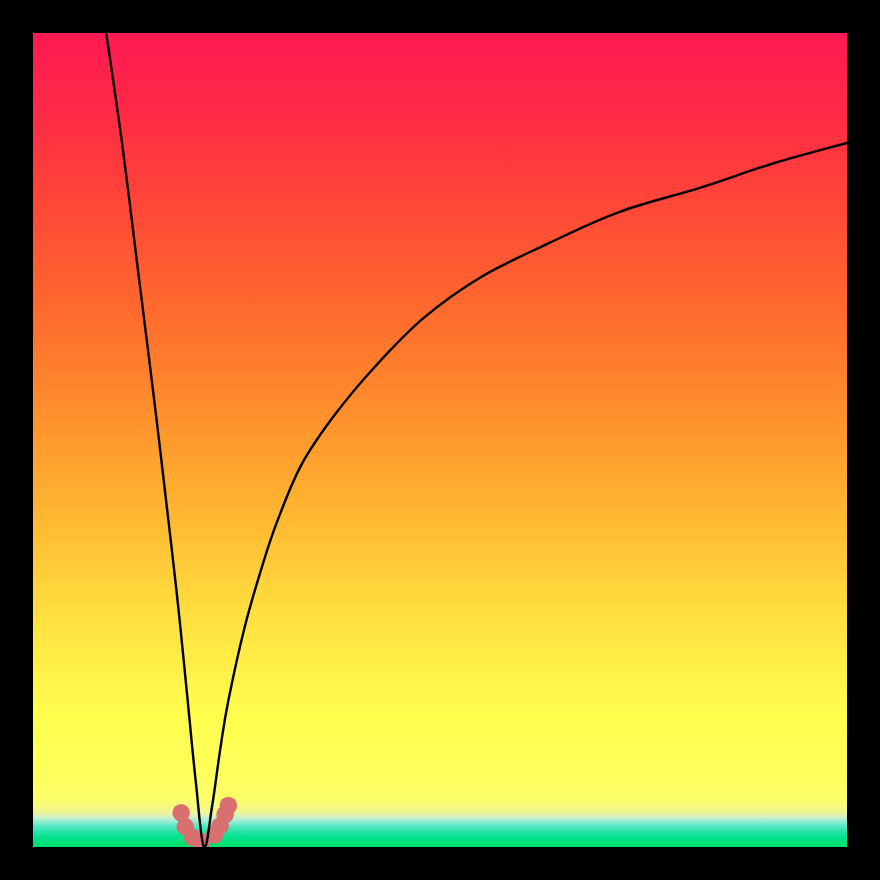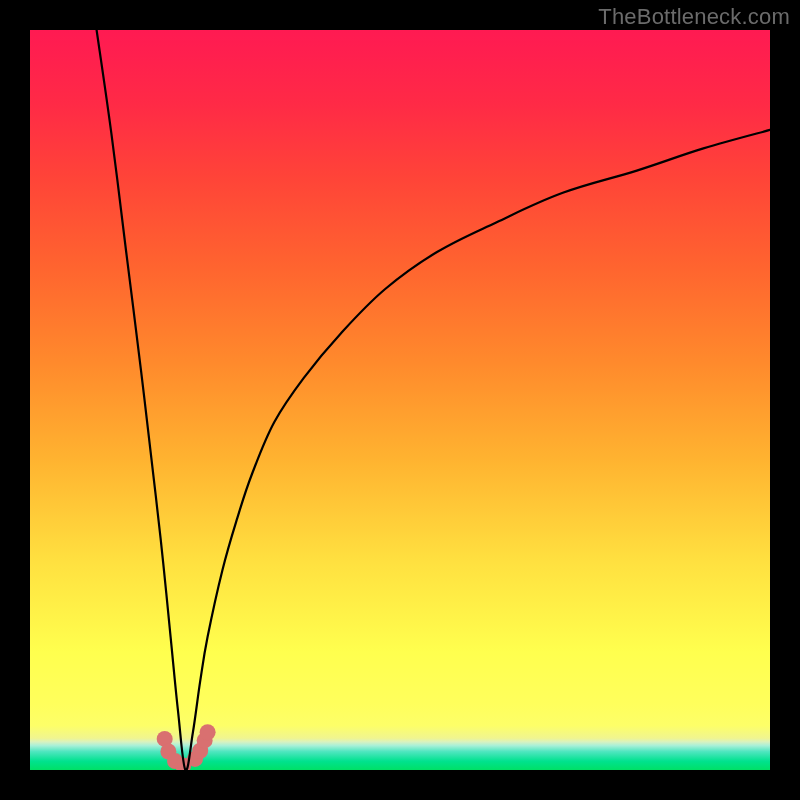--- a/index.html
+++ b/index.html
@@ -65,21 +65,20 @@
     color: #6b6b6b;
     letter-spacing: 0.2px;
     user-select: none;
   }
 </style>
 </head>
 <body>
 
 <div class="frame">
 
-  <div class="watermark">TheBottleneck.com</div>
 
   <div class="plot-area">
     <div class="gradient-bg"></div>
 
     <svg class="curves" viewBox="0 0 740 740" preserveAspectRatio="none">
       <g id="marker-group">
           <circle cx="134.68" cy="708.92" r="8" fill="#d97070"></circle>
           <circle cx="138.38" cy="721.50" r="8" fill="#d97070"></circle>
           <circle cx="145.04" cy="731.12" r="8" fill="#d97070"></circle>
           <circle cx="153.18" cy="735.56" r="8" fill="#d97070"></circle>

